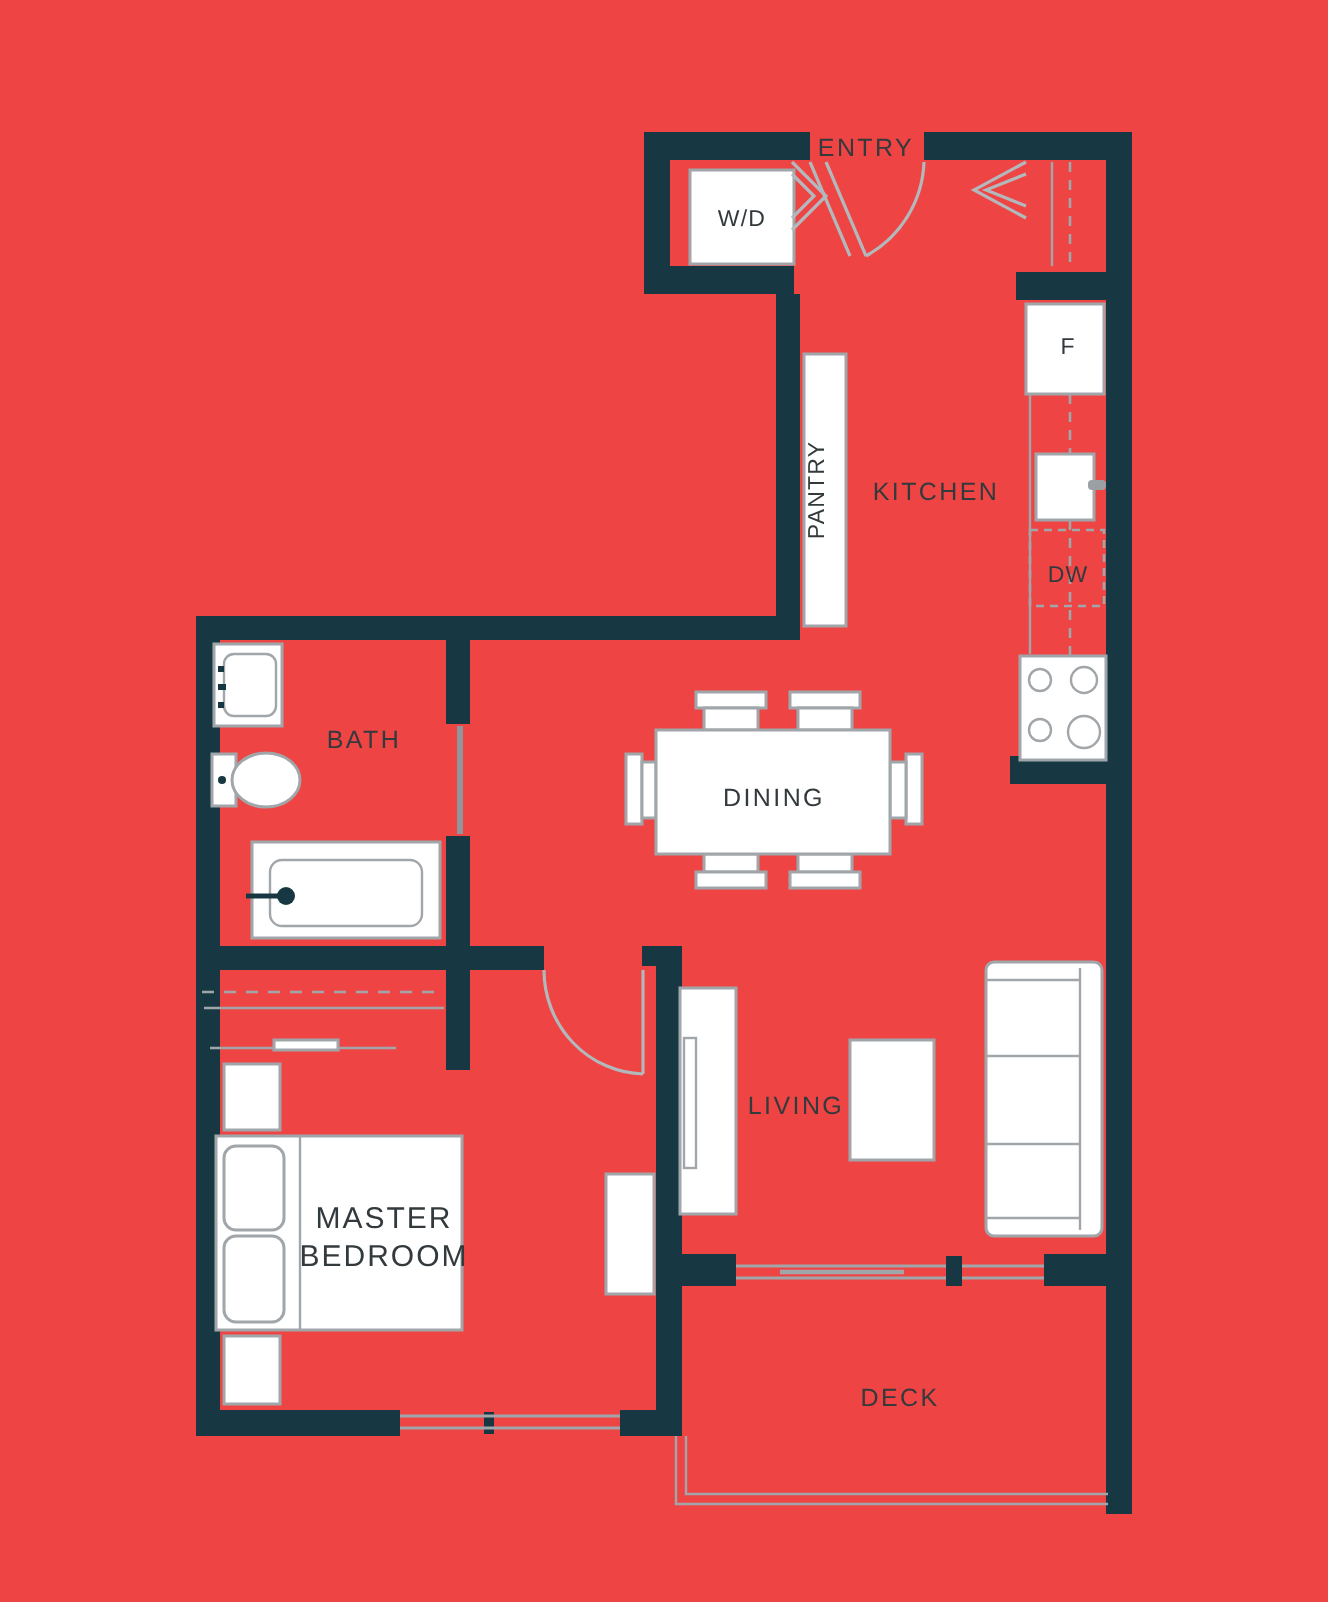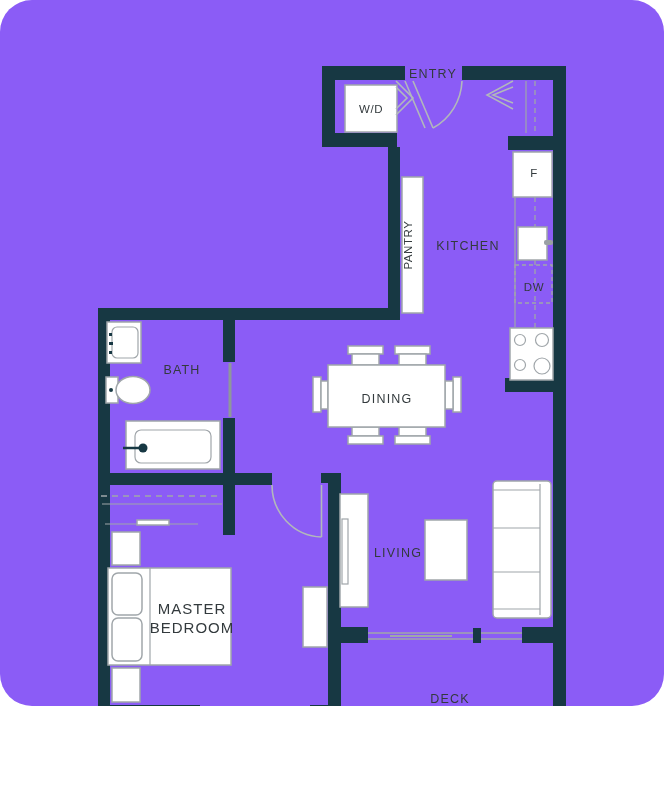--- a/index.html
+++ b/index.html
@@ -2,22 +2,22 @@
 <html style="--wall: #173843; --line: #a0a6aa; --leaf: #b2b8bb; --text: #333a3d;"><head>
 <meta charset="utf-8">
 <style>
   :root{
     --wall:#173843;
     --line:#a0a6aa;
     --leaf:#b2b8bb;
     --text:#333a3d;
   }
   html,body{margin:0;padding:0;background:#ffffff;}
-  .plan-wrap{position:relative;width:664px;height:706px;background:#8b5cf6;overflow:hidden;
-    font-family:"Liberation Sans", sans-serif;border-radius:32px;}
+  .plan-wrap{position:relative;width:664px;height:801px;background:#ef4444;overflow:hidden;
+    font-family:"Liberation Sans", sans-serif;}
   svg{position:absolute;left:0;top:0;}
   .wall{fill:var(--wall);stroke:none;}
   .furn{fill:#ffffff;stroke:var(--line);stroke-width:1.5;}
   .furn-thin{fill:none;stroke:var(--line);stroke-width:1.2;}
   .win{stroke:var(--line);stroke-width:1.4;fill:none;}
   .dash{stroke:var(--line);stroke-width:1.3;fill:none;stroke-dasharray:6 5;}
   .dashbox{fill:none;stroke:var(--line);stroke-width:1.3;stroke-dasharray:4 3;}
   .leaf{stroke:var(--leaf);stroke-width:1.6;fill:none;}
   .arc{stroke:var(--leaf);stroke-width:1.6;fill:none;}
   .darkline{stroke:var(--wall);stroke-width:2.5;fill:none;}

